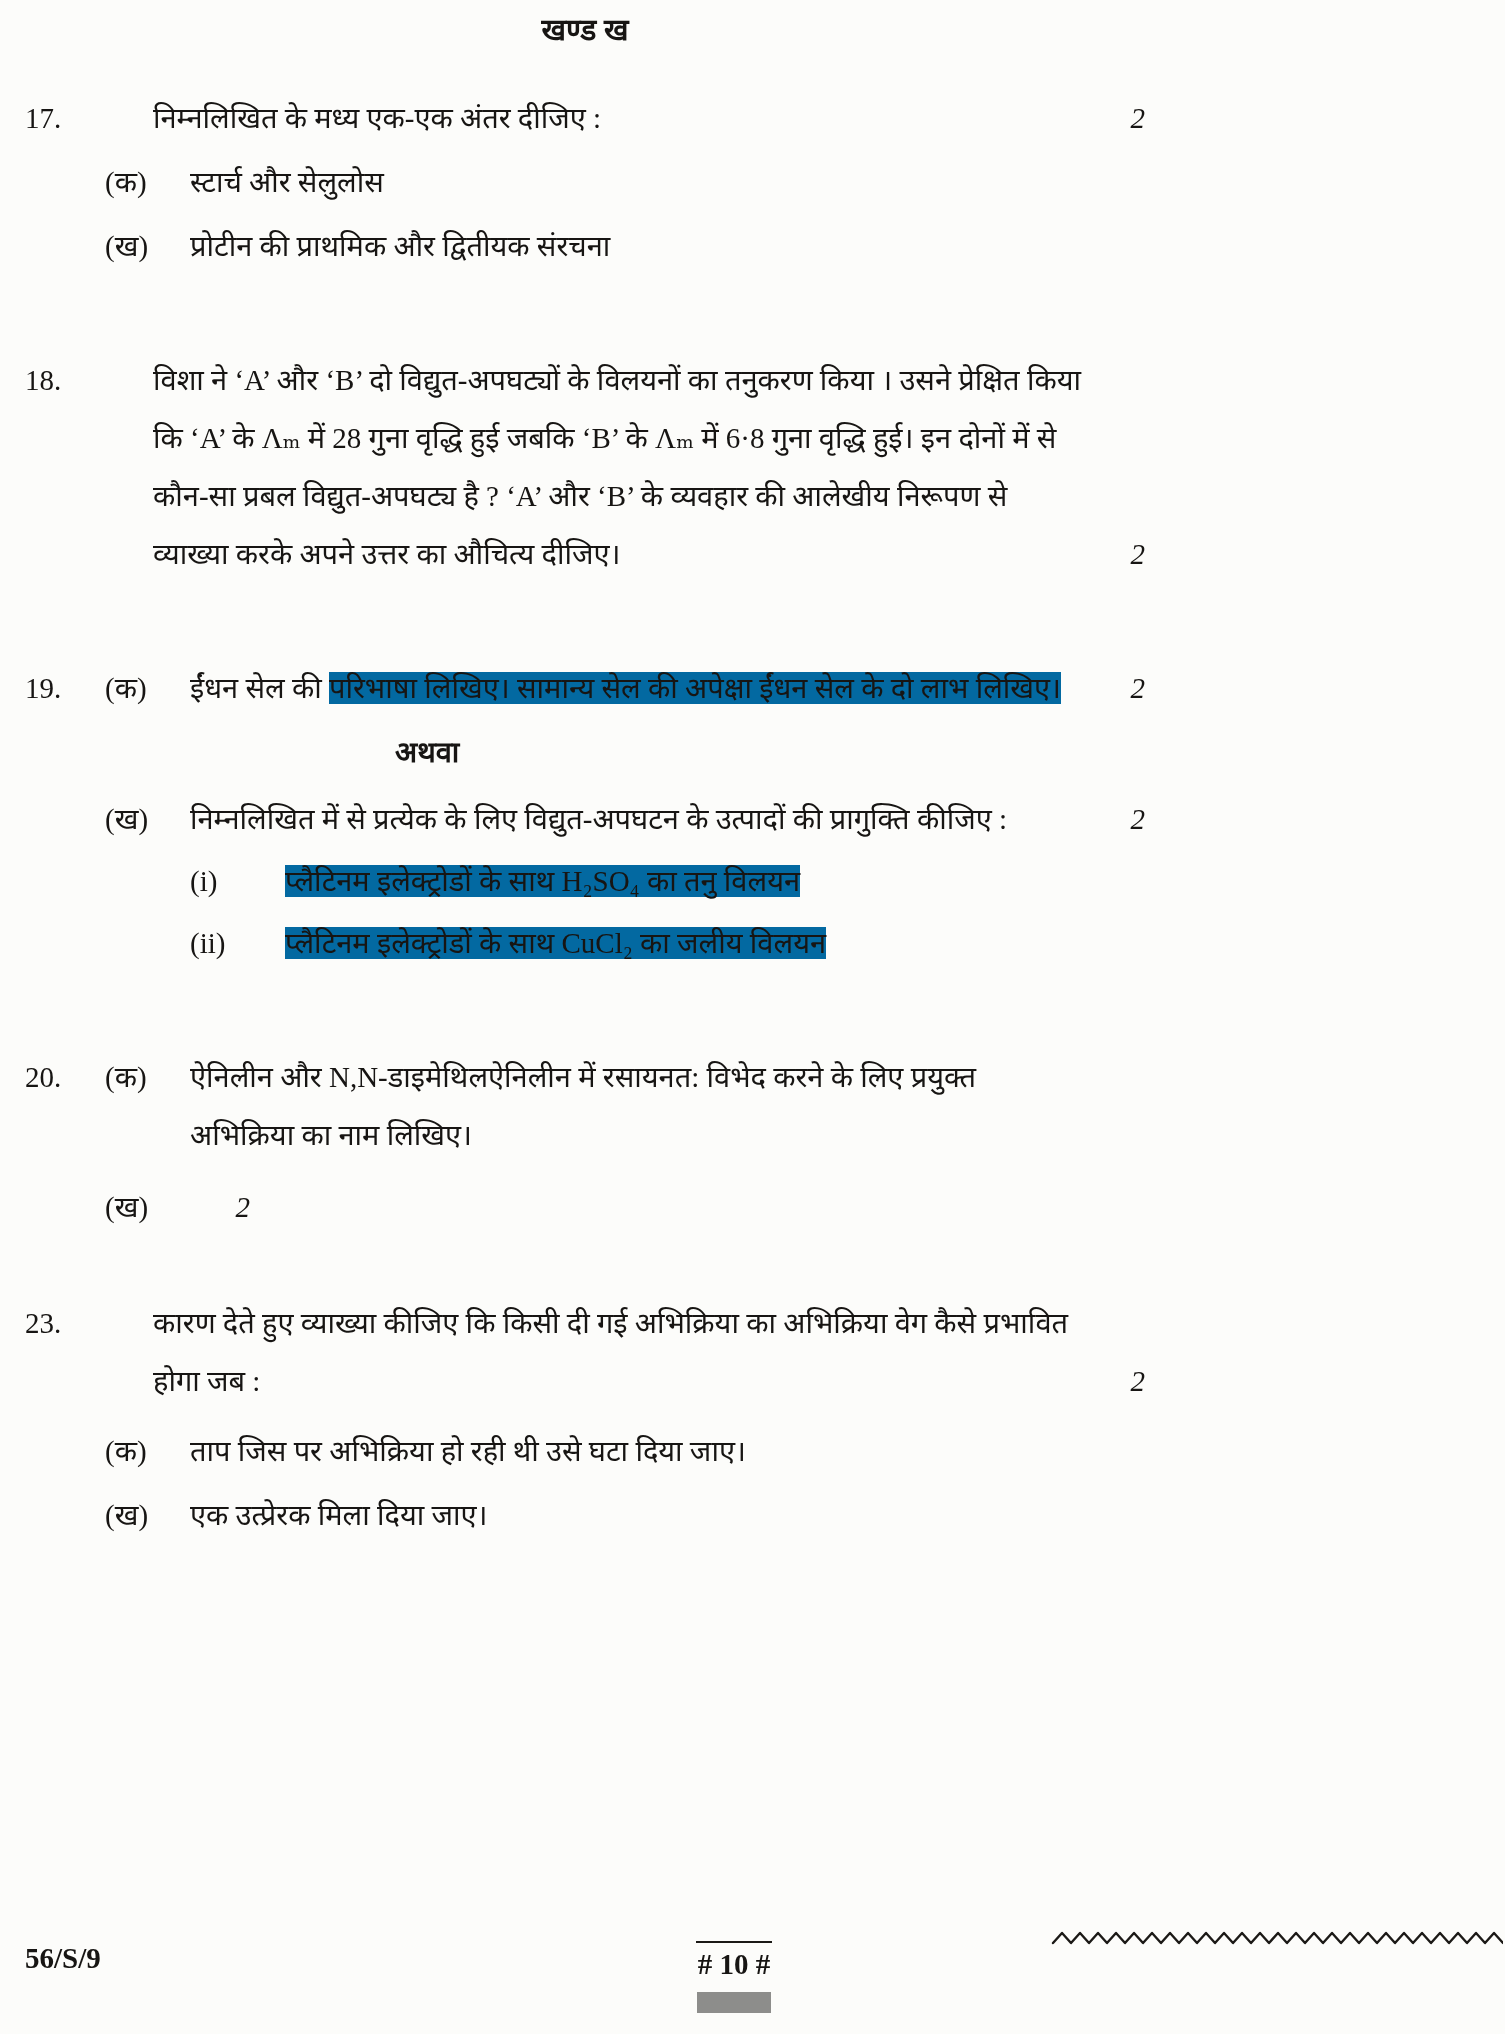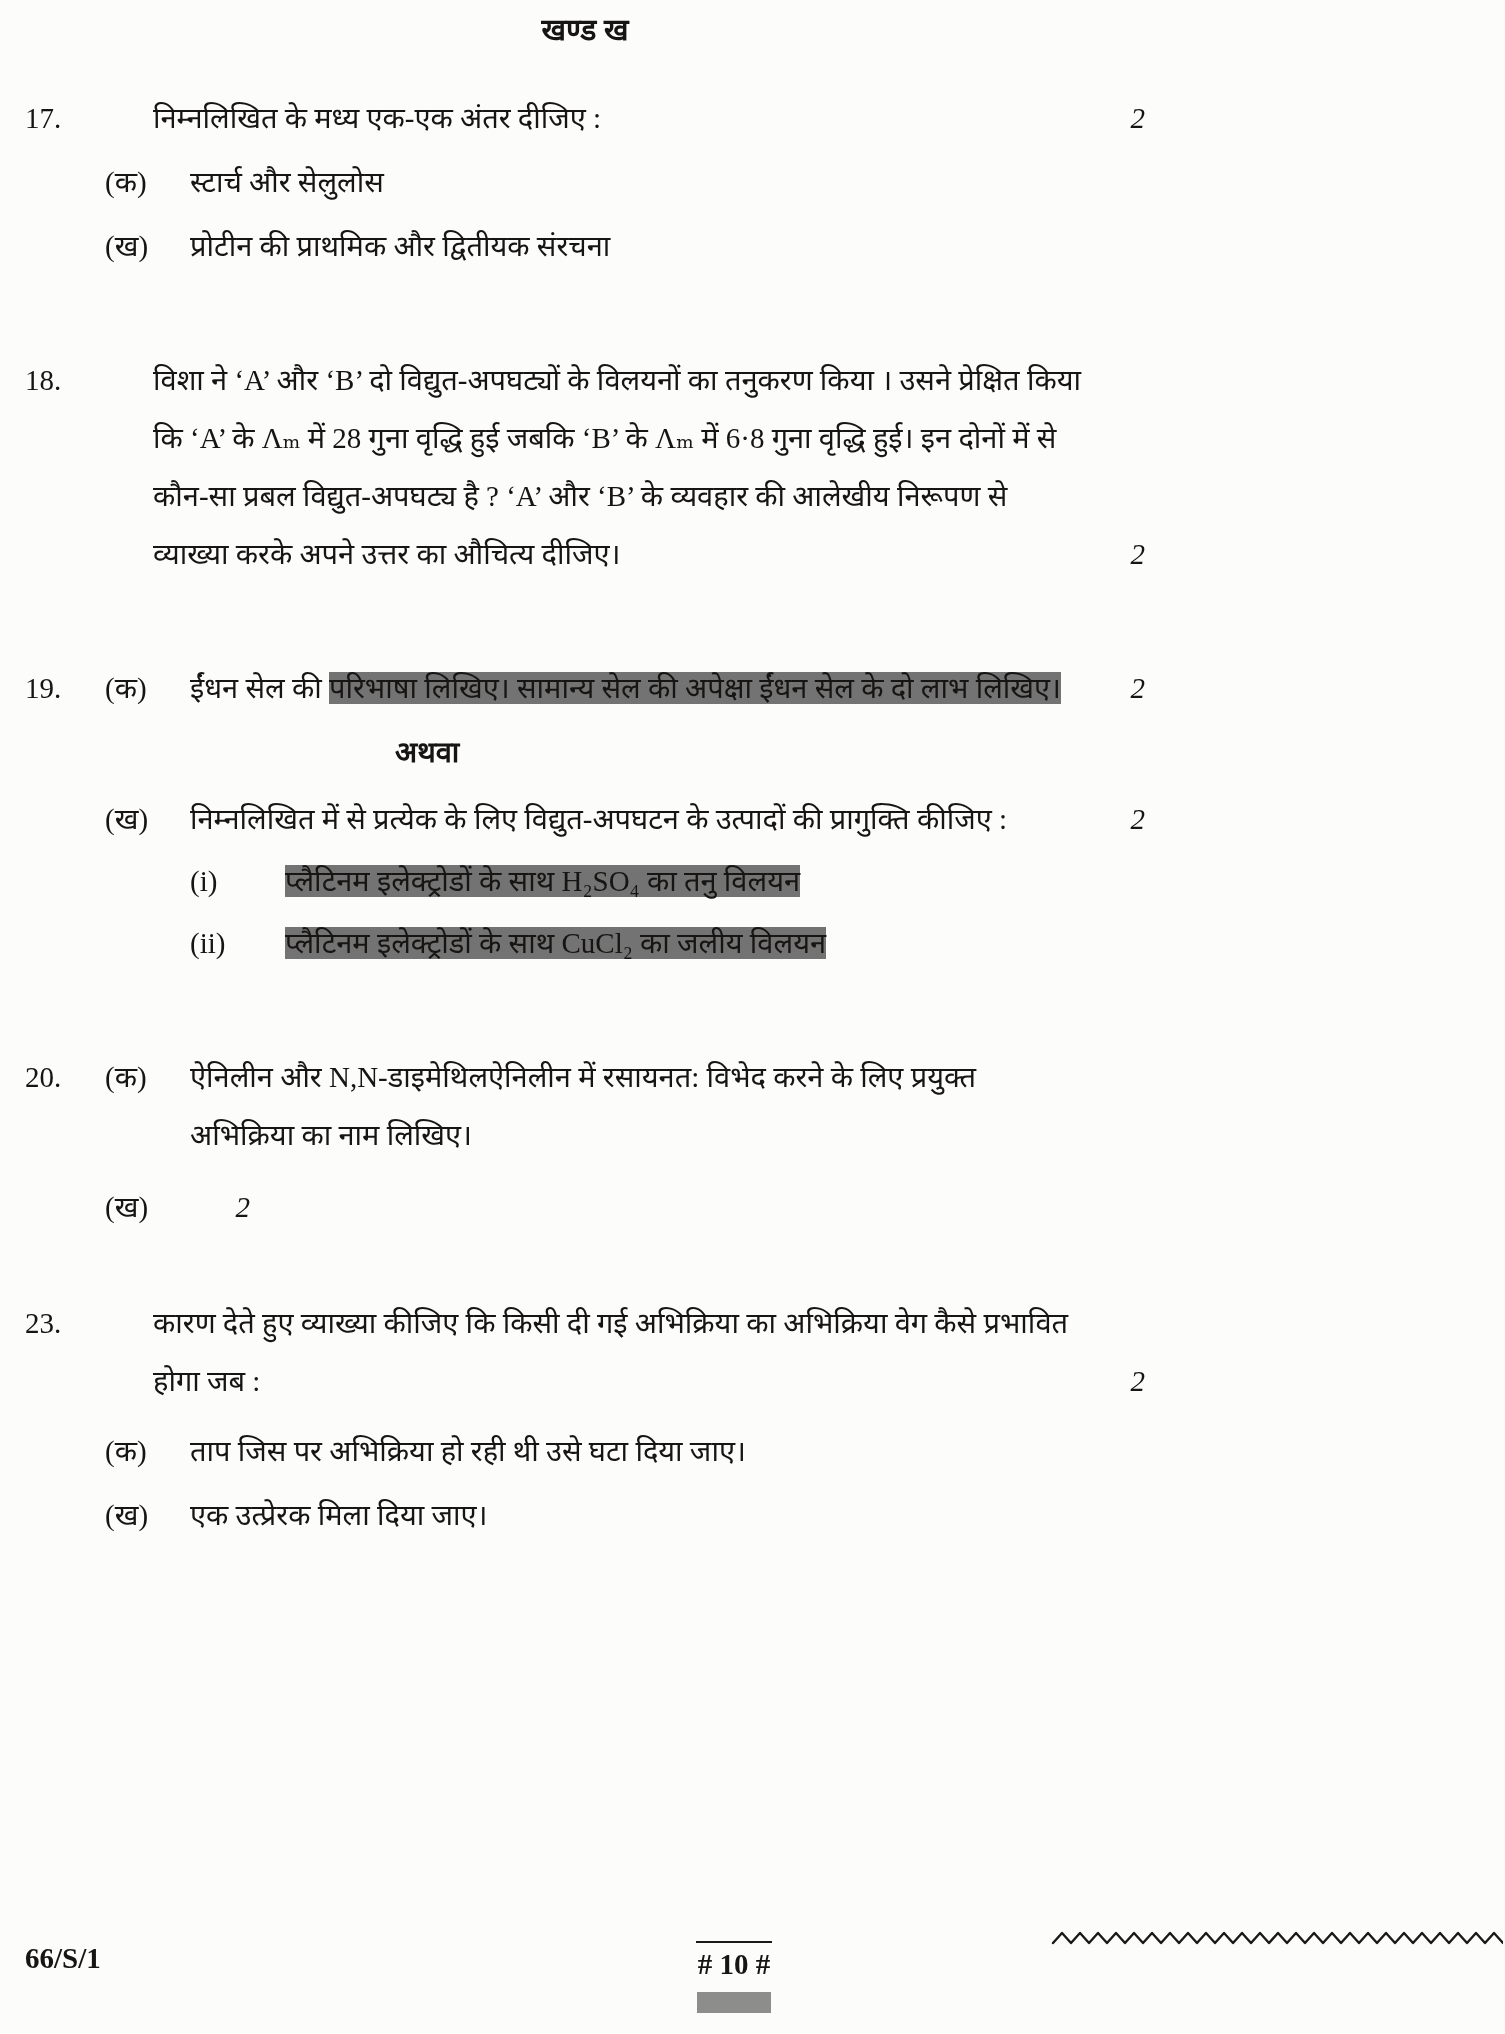--- a/index.html
+++ b/index.html
@@ -30,21 +30,21 @@
   }
   .marks-bottom .marks { align-self: flex-end; }
   .part { display: flex; line-height: 2.0; margin-top: 6px; }
   .part-label { flex: 0 0 85px; width: 85px; }
   .part-text { flex: 1; min-width: 0; }
   .subpart { display: flex; line-height: 2.0; margin-top: 4px; padding-left: 85px; }
   .sub-label { flex: 0 0 95px; width: 95px; }
   .sub-text { flex: 1; min-width: 0; }
   .or-row { padding-left: 290px; margin-top: 8px; line-height: 1.9; }
   .or { font-weight: bold; }
-  .shade { background: #737373; box-decoration-break: clone; }
+  .shade { background: #0369a1; box-decoration-break: clone; }
   .footer {
     position: absolute; left: 0; bottom: 0; width: 1505px; height: 110px;
   }
   .paper-code {
     position: absolute; left: 25px; top: 18px;
     font-weight: bold; font-size: 29px;
   }
   .page-num-block {
     position: absolute; left: 689px; top: 17px; width: 90px; text-align: center;
   }
@@ -154,21 +154,21 @@
         <div class="part-label">(ख)</div>
         <div class="part-text">एक उत्प्रेरक मिला दिया जाए।</div>
         <div class="marks"></div>
       </div>
     </div>
   </div>
 
 </div>
 
 <div class="footer">
-  <div class="paper-code">66/S/1</div>
+  <div class="paper-code">56/S/9</div>
   <div class="page-num-block">
     <div class="page-num-rule"></div>
     <div class="page-num"># 10 #</div>
     <div class="gray-block"></div>
   </div>
   <svg class="wavy" width="452" height="24" viewBox="0 0 452 24">
     <path d="M2 17 l9 -10 l9 10 l9 -10 l9 10 l9 -10 l9 10 l9 -10 l9 10 l9 -10 l9 10 l9 -10 l9 10 l9 -10 l9 10 l9 -10 l9 10 l9 -10 l9 10 l9 -10 l9 10 l9 -10 l9 10 l9 -10 l9 10 l9 -10 l9 10 l9 -10 l9 10 l9 -10 l9 10 l9 -10 l9 10 l9 -10 l9 10 l9 -10 l9 10 l9 -10 l9 10 l9 -10 l9 10 l9 -10 l9 10 l9 -10 l9 10 l9 -10 l9 10 l9 -10 l9 10 l9 -10 l9 10" fill="none" stroke="#1b1916" stroke-width="2.4" stroke-linejoin="round" stroke-linecap="round"></path>
   </svg>
 </div>
 

